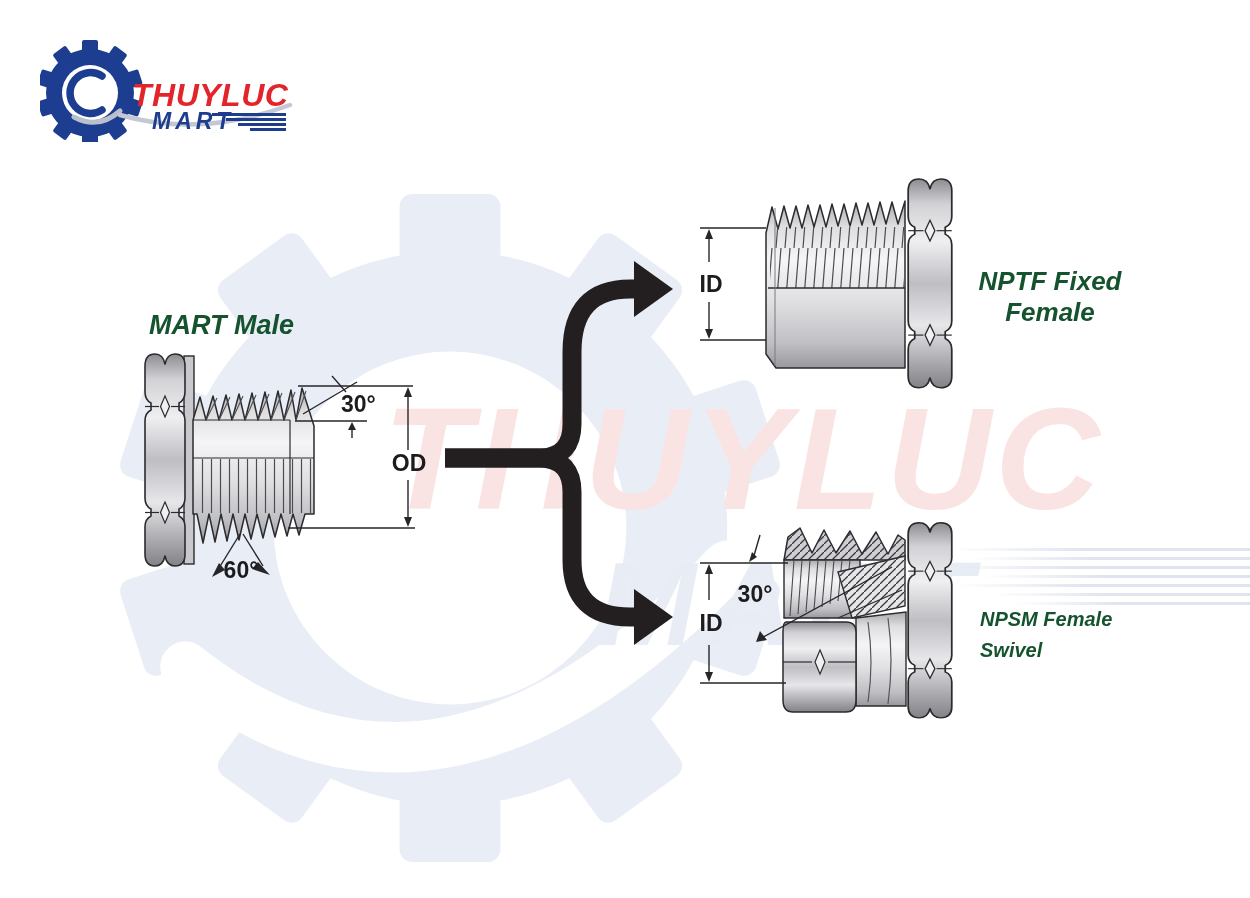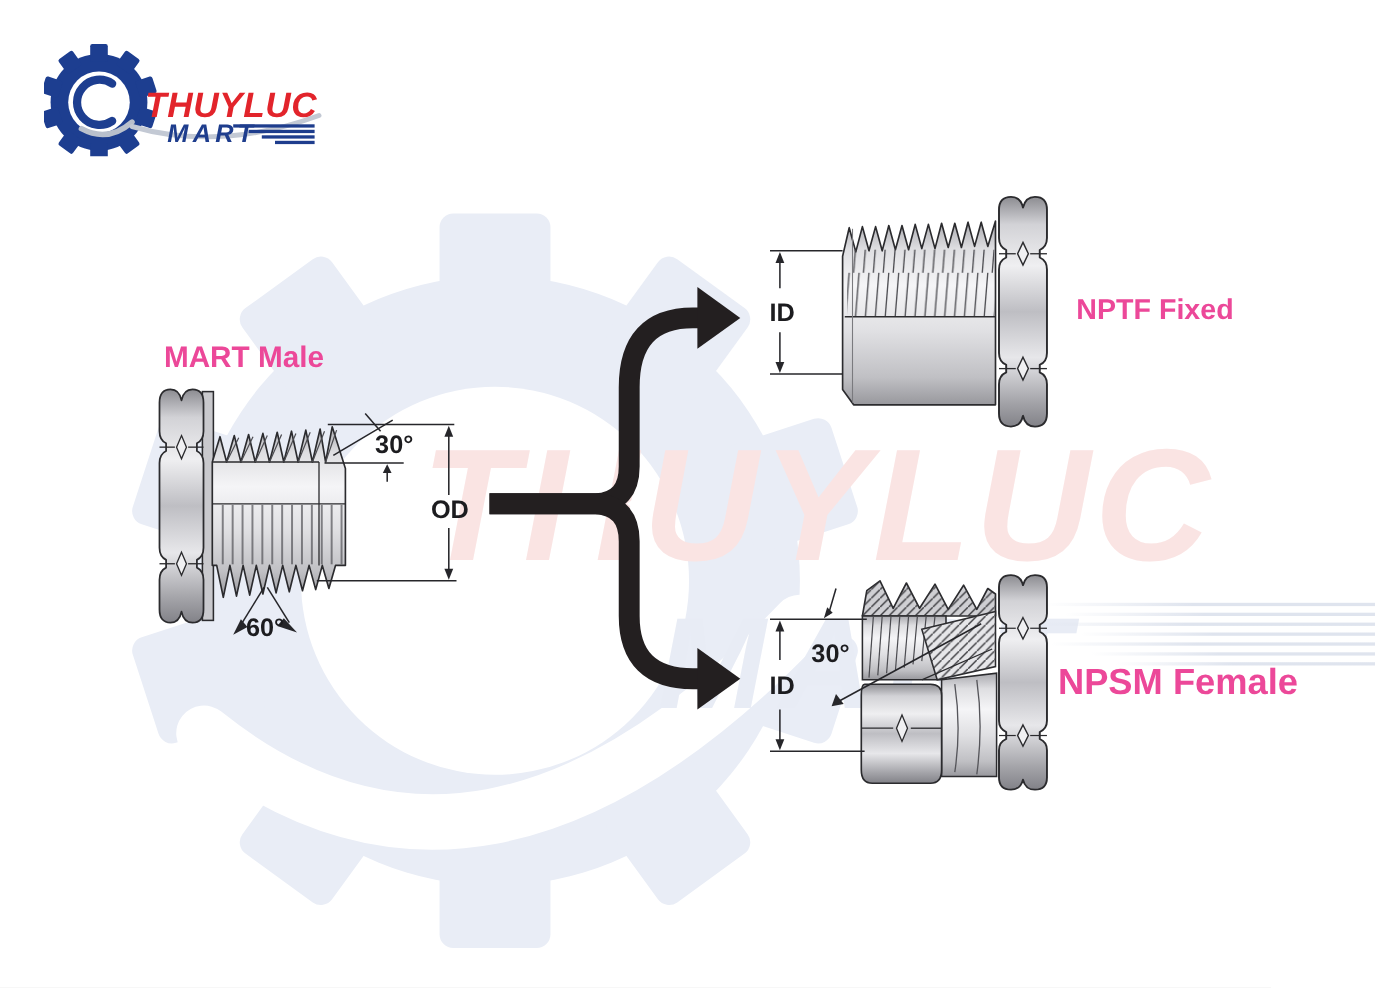--- a/index.html
+++ b/index.html
@@ -11,24 +11,24 @@
   .wm-text-2{position:absolute;left:598px;top:536px;font-size:118px;font-weight:bold;font-style:italic;
              letter-spacing:12px;color:#e8ecf5;white-space:nowrap;z-index:0;}
   .wm-gear{position:absolute;left:0;top:0;z-index:0;}
   .speedline{position:absolute;height:3px;z-index:0;
              background:linear-gradient(to right, rgba(223,228,240,0), #dfe4ee 45%);}
   
   .diagram{position:absolute;left:0;top:0;z-index:1;}
   
   .logo{position:absolute;left:40px;top:22px;width:260px;height:120px;z-index:2;}
   
-  .fit-title{position:absolute;z-index:2;color:#ec4899;font-weight:bold;line-height:31px;}
+  .fit-title{position:absolute;z-index:2;color:#14532d;font-weight:bold;line-height:31px;font-style:italic;}
   .t-male{left:149px;top:310px;font-size:27px;}
   .t-fixed{left:952px;top:266px;width:196px;font-size:26px;text-align:center;}
-  .t-swivel{left:952px;top:604px;width:228px;font-size:33px;text-align:right;}
+  .t-swivel{left:980px;top:604px;width:228px;font-size:20px;text-align:left;}
   .dim{font-family:"Liberation Sans",sans-serif;font-size:23px;font-weight:bold;fill:#1c1c1f;}
 </style>
 </head>
 <body>
 
 <div class="canvas">
 
   <svg class="wm-gear" width="1250" height="898" viewBox="0 0 1250 898">
     <g transform="translate(450,528) scale(6.3)">
       <g fill="#e9edf6">
@@ -227,23 +227,25 @@
       <polygon points="749,562 752,552 757,557"></polygon>
       <polygon points="756,642 767,640 760,631"></polygon>
     </g>
     <text class="dim" x="711" y="631" text-anchor="middle">ID</text>
     <text class="dim" x="755" y="602" text-anchor="middle">30°</text>
   </svg>
 
   <div class="fit-title t-male">MART Male</div>
   <div class="fit-title t-fixed">
     <div>NPTF Fixed</div>
+    <div>Female</div>
   </div>
   <div class="fit-title t-swivel">
     <div>NPSM Female</div>
+    <div>Swivel</div>
   </div>
 
   <svg class="logo" viewBox="0 0 260 120">
     <g transform="translate(50,71)">
       <g fill="#1d3e90">
         <circle r="44"></circle>
         <g>
           <rect x="-8" y="-53" width="16" height="16" rx="2"></rect>
           <rect x="-8" y="-53" width="16" height="16" rx="2" transform="rotate(36)"></rect>
           <rect x="-8" y="-53" width="16" height="16" rx="2" transform="rotate(72)"></rect>

